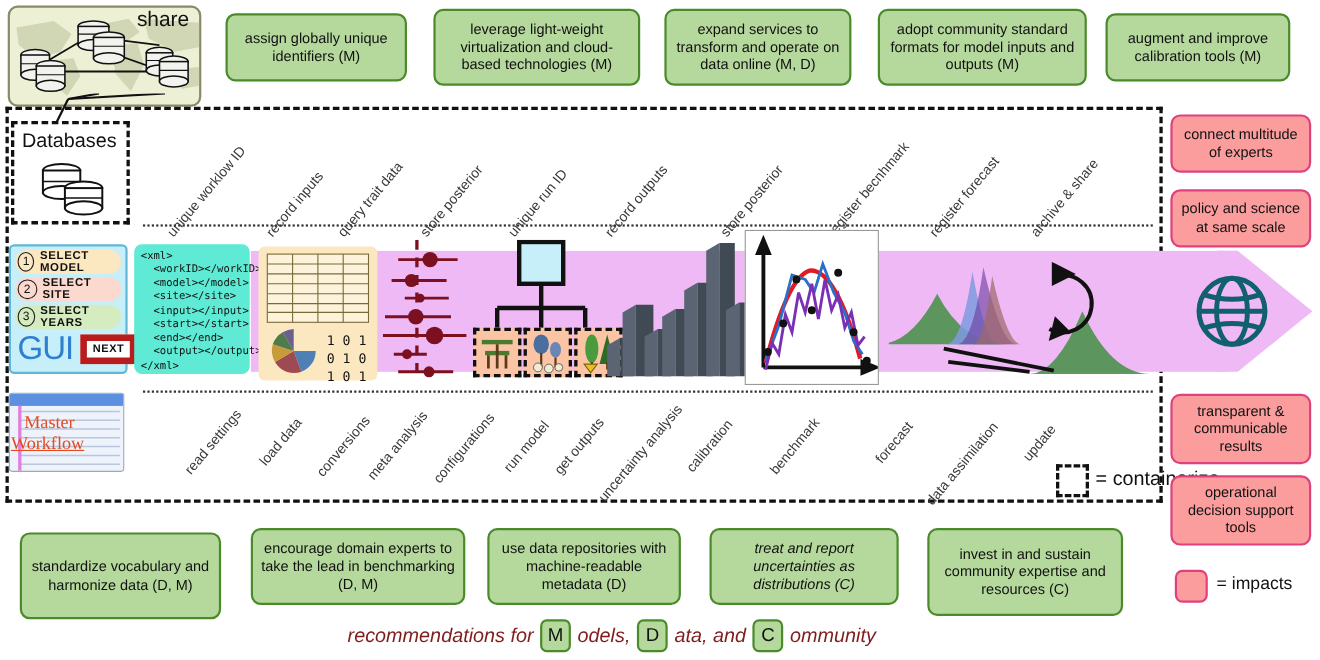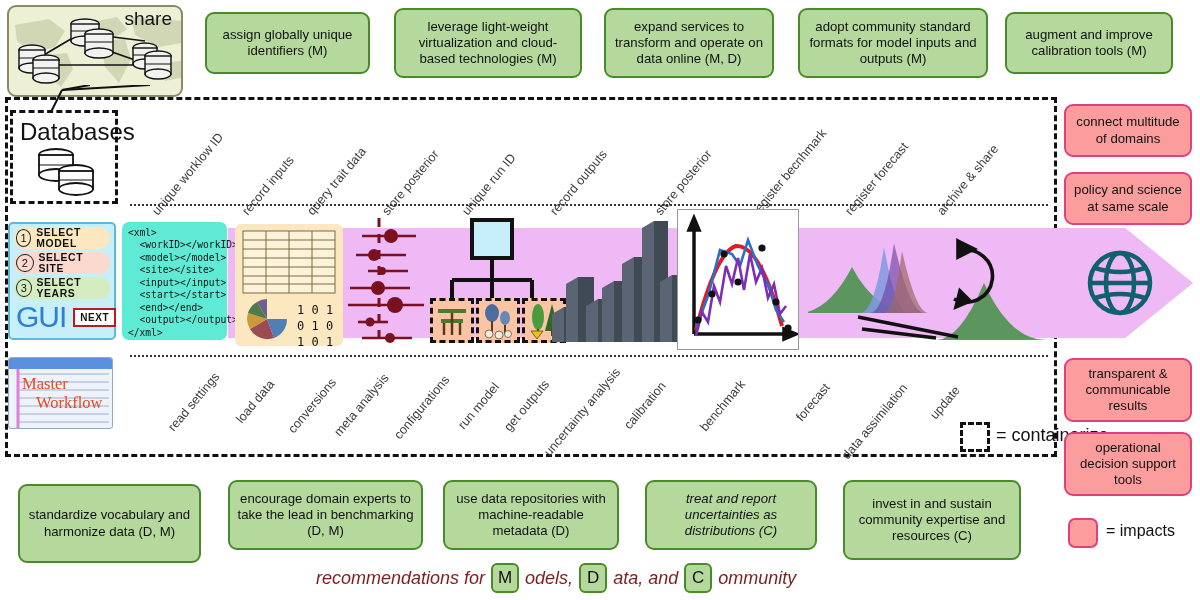--- a/index.html
+++ b/index.html
@@ -25,31 +25,31 @@
           transform-origin:left bottom;transform:rotate(-50deg);
           font-family:"Liberation Sans",sans-serif;}
   .dotline{border-top:2px dotted #333;height:0;}
 
   
   .sharepanel{background:#eef0d5;border:2px solid #8a8a6a;border-radius:9px;overflow:hidden;}
   .sharetitle{position:absolute;right:9px;top:1px;font-size:19px;color:#111;}
 
   
   .dbpanel{border:3px dashed #111;background:#fff;}
-  .dbtitle{font-size:24px;color:#111;}
+  .dbtitle{font-size:18px;color:#111;}
 
   
   .guipanel{background:#c6effa;border:2px solid #5fb8d8;border-radius:5px;}
   .guirow{display:flex;align-items:center;border-radius:13px;height:22px;margin:3px 4px;padding-left:2px;}
   .guinum{width:16px;height:16px;border:1.6px solid #222;border-radius:50%;
           font-size:11px;display:flex;align-items:center;justify-content:center;
           margin-right:5px;background:transparent;}
   .guitxt{font-size:10.4px;font-weight:bold;letter-spacing:.6px;color:#111;}
   .guiword{font-size:30px;color:#2f7fd0;letter-spacing:-1px;line-height:1;font-family:"Liberation Sans",sans-serif;}
-  .nextbtn{border:2px solid #b91c1c;background:#fff;font-size:10px;font-weight:bold;
+  .nextbtn{border:6px solid #b91c1c;background:#fff;font-size:10px;font-weight:bold;
            padding:2px 5px;letter-spacing:.5px;}
 
   
   .xmlpanel{background:#5eead4;border-radius:7px;font-family:"DejaVu Sans Mono","Liberation Mono",monospace;
             font-size:9.6px;line-height:1.30;color:#111;padding:5px 6px;}
 
   
   .mwpanel{background:#eef2fb;border:1px solid #9ab;border-radius:3px;overflow:hidden;}
   .mwhead{background:#5b8fe0;height:11px;}
   .mwtxt{color:#e8491d;font-size:16.5px;line-height:1.05;font-family:"Liberation Serif",serif;}
@@ -395,21 +395,21 @@
         <line x1="8" y1="21" x2="100" y2="21"></line>
           <line x1="8" y1="29" x2="100" y2="29"></line>
         <line x1="8" y1="37" x2="100" y2="37"></line>
           <line x1="8" y1="45" x2="100" y2="45"></line>
         <line x1="8" y1="53" x2="100" y2="53"></line>
       </g>
       <line x1="9" y1="0" x2="9" y2="61" stroke="#e07fe0" stroke-width="3"></line>
     </svg>
   </div>
   <div class="abs mwtxt" style="left:13px;top:17px;">Master</div>
-  <div class="abs mwtxt" style="left:27px;top:36px;">Workflow</div>
+  <div class="abs mwtxt" style="left:1px;top:36px;text-decoration:underline;">Workflow</div>
 </div>
 
 <div class="abs dotline" style="left:130px;top:355px;width:918px;"></div>
 
 <div class="abs" style="left:0;top:0;width:1060px;height:460px;">
   <div class="abs rlabel" style="left:176px;top:420px;">read settings</div>
   <div class="abs rlabel" style="left:244px;top:412px;">load data</div>
   <div class="abs rlabel" style="left:296px;top:422px;">conversions</div>
   <div class="abs rlabel" style="left:342px;top:425px;">meta analysis</div>
   <div class="abs rlabel" style="left:402px;top:428px;">configurations</div>
@@ -419,21 +419,21 @@
   <div class="abs rlabel" style="left:632px;top:418px;">calibration</div>
   <div class="abs rlabel" style="left:708px;top:420px;">benchmark</div>
   <div class="abs rlabel" style="left:804px;top:410px;">forecast</div>
   <div class="abs rlabel" style="left:850px;top:448px;">data assimilation</div>
   <div class="abs rlabel" style="left:938px;top:408px;">update</div>
 </div>
 
 <div class="abs minidash" style="left:960px;top:422px;width:30px;height:30px;background:#fff;"></div>
 <div class="abs" style="left:996px;top:425px;font-size:18px;color:#111;">= containerize</div>
 
-<div class="abs pbox" style="left:1064px;top:104px;width:128px;height:53px;">connect multitude of domains</div>
+<div class="abs pbox" style="left:1064px;top:104px;width:128px;height:53px;">connect multitude of experts</div>
 <div class="abs pbox" style="left:1064px;top:172px;width:128px;height:53px;">policy and science at same scale</div>
 <div class="abs pbox" style="left:1064px;top:358px;width:128px;height:64px;">transparent &amp; communicable results</div>
 <div class="abs pbox" style="left:1064px;top:432px;width:128px;height:64px;">operational decision support tools</div>
 
 <div class="abs swatch-p" style="left:1068px;top:518px;"></div>
 <div class="abs" style="left:1106px;top:522px;font-size:16px;color:#111;">= impacts</div>
 
 <div class="abs gbox" style="left:18px;top:484px;width:183px;height:79px;">standardize vocabulary and harmonize data (D, M)</div>
 <div class="abs gbox" style="left:228px;top:480px;width:195px;height:70px;">encourage domain experts to take the lead in benchmarking (D, M)</div>
 <div class="abs gbox" style="left:443px;top:480px;width:176px;height:70px;">use data repositories with machine-readable metadata (D)</div>

